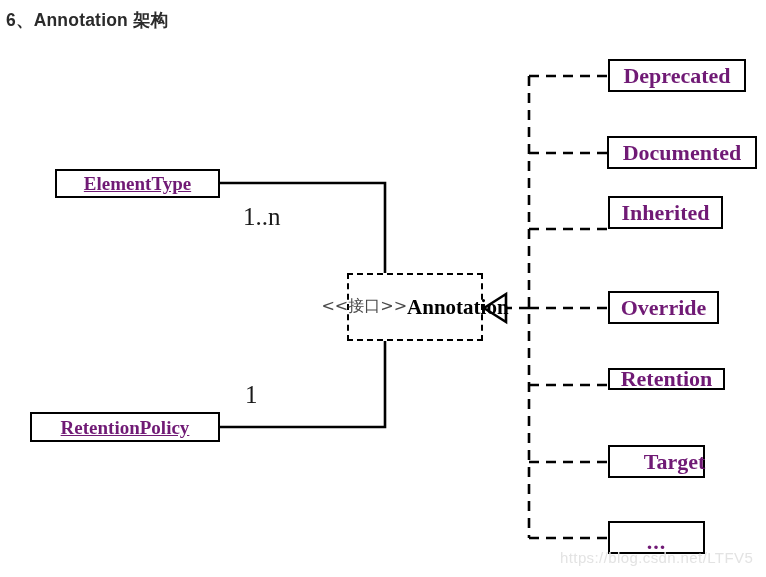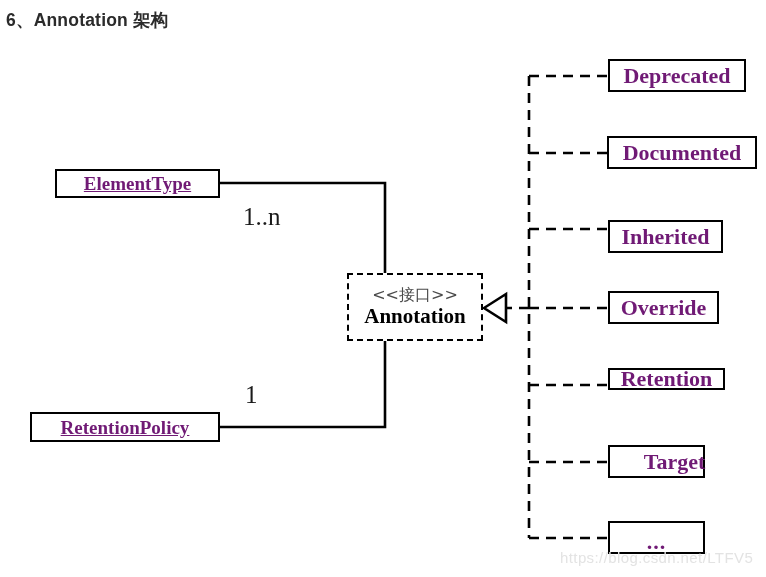--- a/index.html
+++ b/index.html
@@ -64,42 +64,42 @@
     left: 55px; top: 169px; width: 165px; height: 29px;
   }
   #box-retentionpolicy {
     left: 30px; top: 412px; width: 190px; height: 30px;
   }
 
   
   .right-box { font-size: 22px; }
   #box-deprecated   { left: 608px; top: 59px;  width: 138px; height: 33px; }
   #box-documented   { left: 607px; top: 136px; width: 150px; height: 33px; }
-  #box-inherited    { left: 608px; top: 220px; width: 115px; height: 33px; }
+  #box-inherited    { left: 608px; top: 196px; width: 115px; height: 33px; }
   #box-override     { left: 608px; top: 291px; width: 111px; height: 33px; }
   #box-retention    { left: 608px; top: 368px; width: 117px; height: 22px; }
   #box-target       { left: 608px; top: 445px; width: 97px;  height: 33px; padding-left: 36px; }
   #box-ellipsis     { left: 608px; top: 521px; width: 97px;  height: 33px; }
   #box-ellipsis .box-label {
     font-size: 22px;
     letter-spacing: 1px;
     position: relative;
     top: 4px;
   }
 
   
   #box-annotation {
     position: absolute;
     left: 347px; top: 273px;
     width: 136px; height: 68px;
     box-sizing: border-box;
     border: 2.5px dashed #000000;
     background: #ffffff;
     display: flex;
-    flex-direction: column;
+    flex-direction: row;
     align-items: center;
     justify-content: center;
     z-index: 3;
   }
   #box-annotation .stereotype {
     font-family: "DejaVu Sans", sans-serif;
     font-size: 16px;
     color: #4a4a4a;
     line-height: 1;
     margin-bottom: 3px;

